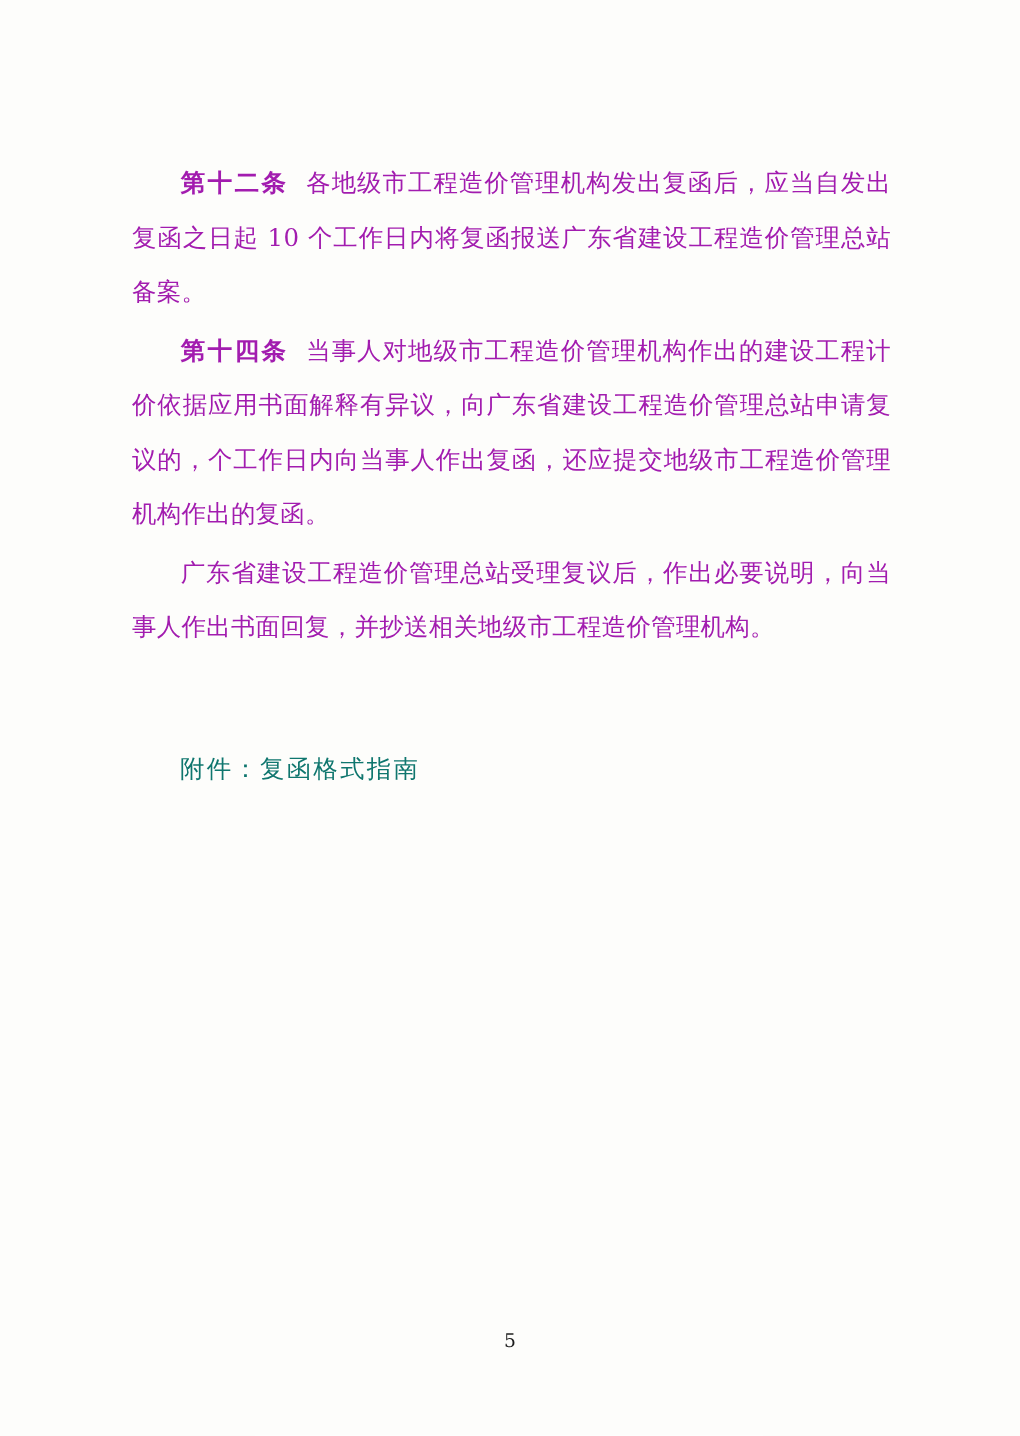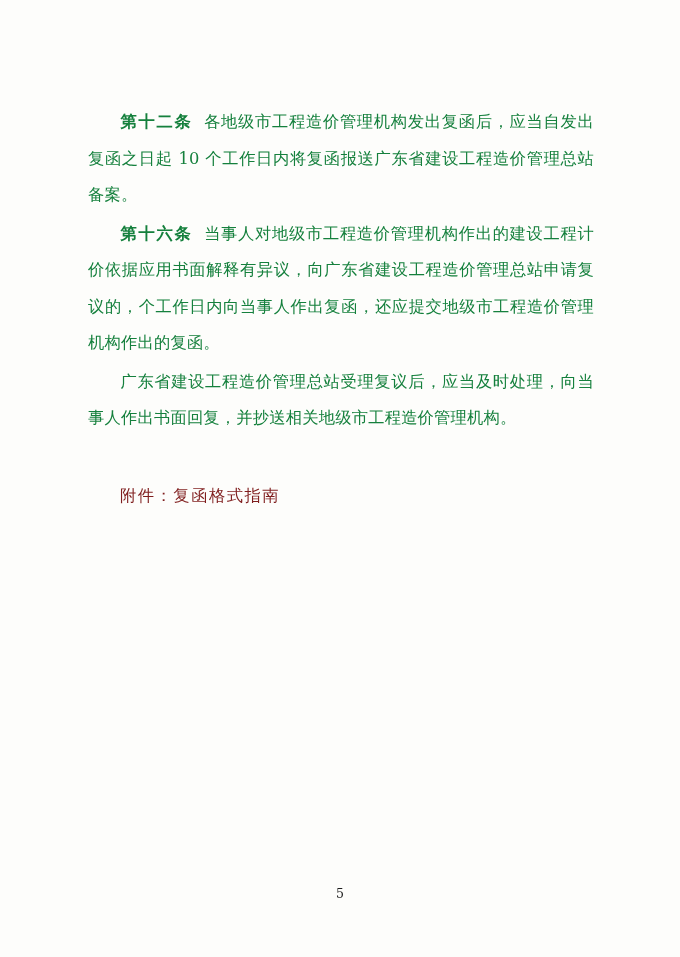--- a/index.html
+++ b/index.html
@@ -22,38 +22,38 @@
   #content {
     position: absolute;
     left: 88px;
     top: 104px;
     width: 506px;
   }
   .para {
     margin: 0 0 2px 0;
     font-size: 16.3px;
     line-height: 36.5px;
-    color: #15803d;
+    color: #a21caf;
     text-align: justify;
     text-justify: inter-ideograph;
     letter-spacing: 0.2px;
   }
   .para .ind {
     display: inline-block;
     width: 32px;
   }
   .label {
     font-weight: bold;
     letter-spacing: 1.2px;
   }
   #attachment {
-    margin-top: 42px;
+    margin-top: 59px;
     font-size: 16.3px;
     line-height: 34px;
-    color: #7f1d1d;
+    color: #0f766e;
     letter-spacing: 1.5px;
   }
   #attachment .ind {
     display: inline-block;
     width: 32px;
   }
   #page-number {
     position: absolute;
     left: 0;
     right: 0;
@@ -67,23 +67,23 @@
 </head>
 <body>
 
 <div id="page">
 
   <div id="content">
 
     <p class="para"><span class="ind"></span><span class="label">第十二条</span><span>&nbsp; </span><span>各地级市工程造价管理机构发出复函后，应当自发出复函之日起 10 个工作日内将复函报送广东省建设工程造价管理总站备案。</span></p>
 
 
-    <p class="para"><span class="ind"></span><span class="label">第十六条</span><span>&nbsp; </span><span>当事人对地级市工程造价管理机构作出的建设工程计价依据应用书面解释有异议，向广东省建设工程造价管理总站申请复议的，个工作日内向当事人作出复函，还应提交地级市工程造价管理机构作出的复函。</span></p>
+    <p class="para"><span class="ind"></span><span class="label">第十四条</span><span>&nbsp; </span><span>当事人对地级市工程造价管理机构作出的建设工程计价依据应用书面解释有异议，向广东省建设工程造价管理总站申请复议的，个工作日内向当事人作出复函，还应提交地级市工程造价管理机构作出的复函。</span></p>
 
-    <p class="para"><span class="ind"></span><span>广东省建设工程造价管理总站受理复议后，应当及时处理，向当事人作出书面回复，并抄送相关地级市工程造价管理机构。</span></p>
+    <p class="para"><span class="ind"></span><span>广东省建设工程造价管理总站受理复议后，作出必要说明，向当事人作出书面回复，并抄送相关地级市工程造价管理机构。</span></p>
 
 
 
     <div id="attachment"><span class="ind"></span><span>附件：复函格式指南</span></div>
 
   </div>
 
   <div id="page-number">5</div>
 
 </div>

